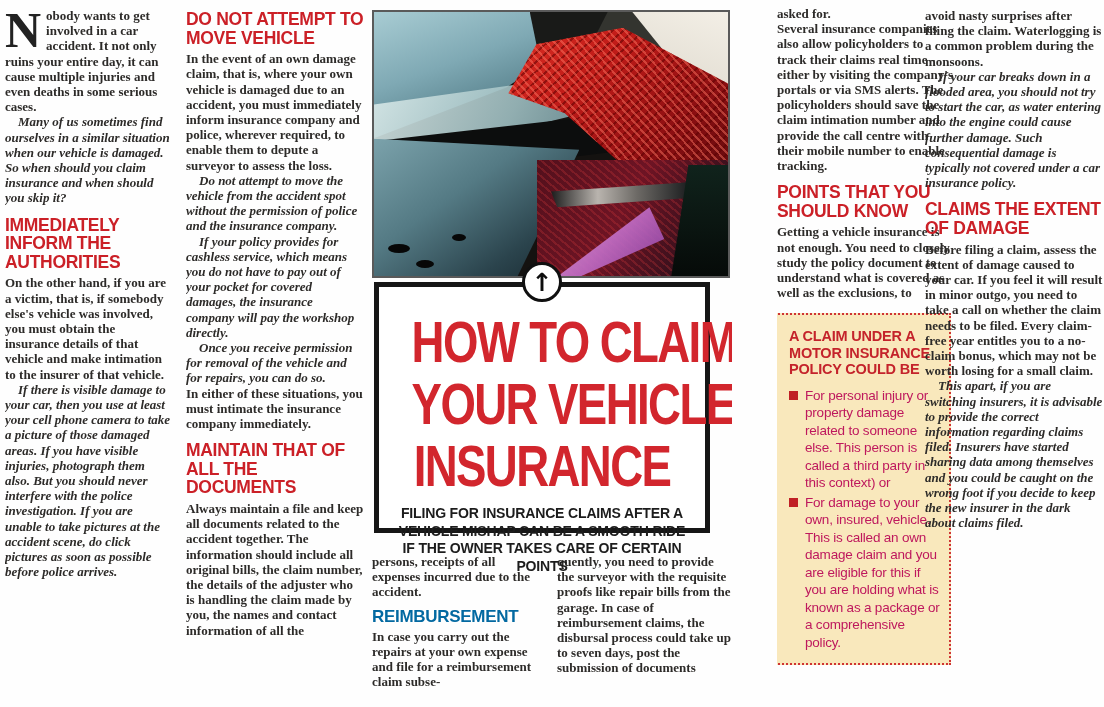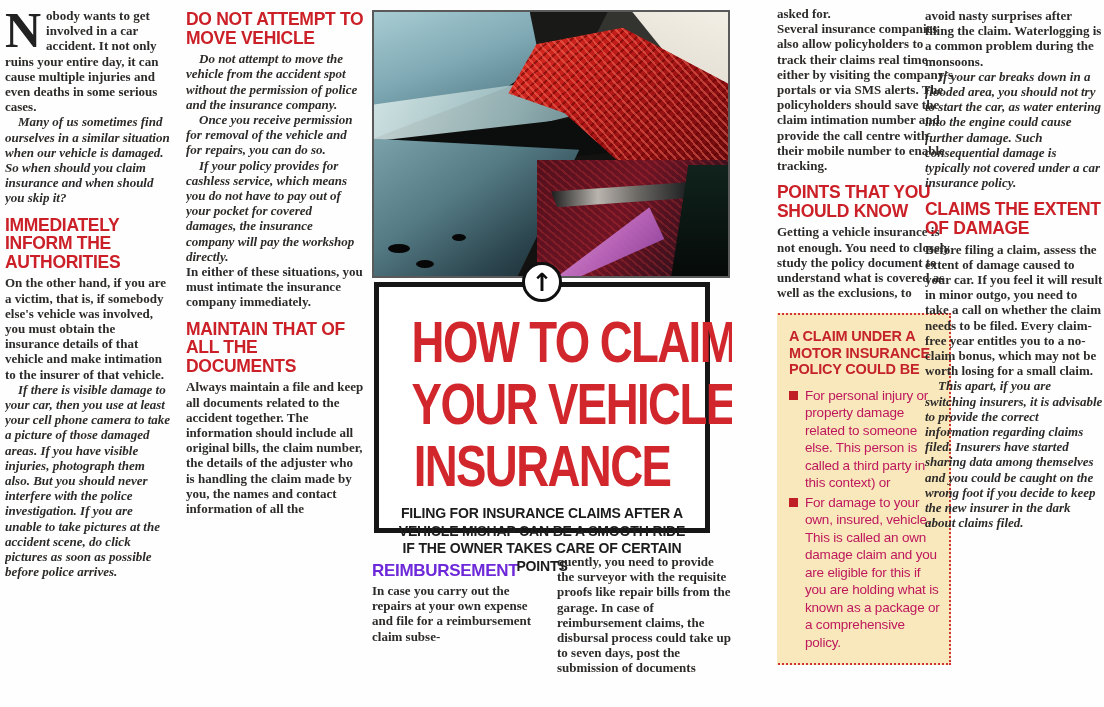--- a/index.html
+++ b/index.html
@@ -104,21 +104,21 @@
   .headline-sub {
     font-family:"Liberation Sans", sans-serif; font-weight:bold;
     color:#1c1c1c; font-size:14.5px; line-height:17.5px; letter-spacing:-0.2px;
     margin:8px auto 0 auto; width:300px; transform:scaleX(0.97);
   }
   .mini-cols { display:flex; margin-top:21px; }
   .mini-left  { width:169px; margin-right:16px; }
   .mini-right { width:175px; }
   .mini-head {
     font-family:"Liberation Sans", sans-serif; font-weight:bold;
-    color:#6d28d9; font-size:17px; line-height:18px; letter-spacing:-0.3px;
+    color:#0369a1; font-size:17px; line-height:18px; letter-spacing:-0.3px;
     margin:8px 0 3px 0;
   }
 
   
   .callout {
     margin:13px 0 0 -2px; width:176px; min-height:314px;
     background:#f9e8bc; border:2px dotted #cf3333; padding:13px 9px 10px 12px;
     font-family:"Liberation Sans", sans-serif;
   }
   .callout-head {
@@ -142,23 +142,24 @@
   <div class="col col-1">
     <p class="body-p"><span class="drop-cap">N</span><span>obody wants to get involved in a car accident. It not only ruins your entire day, it can cause multiple injuries and even deaths in some serious cases.</span></p>
     <p class="body-p indent">Many of us sometimes find ourselves in a similar situation when our vehicle is damaged. So when should you claim insurance and when should you skip it?</p>
     <h2 class="sec-head">IMMEDIATELY INFORM THE AUTHORITIES</h2>
     <p class="body-p">On the other hand, if you are a victim, that is, if somebody else's vehicle was involved, you must obtain the insurance details of that vehicle and make intimation to the insurer of that vehicle.</p>
     <p class="body-p indent">If there is visible damage to your car, then you use at least your cell phone camera to take a picture of those damaged areas. If you have visible injuries, photograph them also. But you should never interfere with the police investigation. If you are unable to take pictures at the accident scene, do click pictures as soon as possible before police arrives.</p>
   </div>
 
   <div class="col col-2">
     <h2 class="sec-head first">DO NOT ATTEMPT TO MOVE VEHICLE</h2>
+    <p class="body-p">In the event of an own damage claim, that is, where your own vehicle is damaged due to an accident, you must immediately inform insurance company and police, wherever required, to enable them to depute a surveyor to assess the loss.</p>
     <p class="body-p indent">Do not attempt to move the vehicle from the accident spot without the permission of police and the insurance company.</p>
+    <p class="body-p indent">If your policy provides for cashless service, which means you do not have to pay out of your pocket for covered damages, the insurance company will pay the workshop directly.</p>
     <p class="body-p indent">Once you receive permission for removal of the vehicle and for repairs, you can do so.</p>
-    <p class="body-p indent">If your policy provides for cashless service, which means you do not have to pay out of your pocket for covered damages, the insurance company will pay the workshop directly.</p>
     <p class="body-p">In either of these situations, you must intimate the insurance company immediately.</p>
     <h2 class="sec-head">MAINTAIN THAT OF ALL THE DOCUMENTS</h2>
     <p class="body-p">Always maintain a file and keep all documents related to the accident together. The information should include all original bills, the claim number, the details of the adjuster who is handling the claim made by you, the names and contact information of all the</p>
   </div>
 
   <div class="col col-c">
 
     <div class="photo">
       <div class="ph-teal-top"></div>
       <div class="ph-teal-sweep"></div>
@@ -183,20 +184,21 @@
     <div class="title-box">
       <div class="arrow-circle">↑</div>
       <div class="headline-line">HOW TO CLAIM</div>
       <div class="headline-line">YOUR VEHICLE</div>
       <div class="headline-line">INSURANCE</div>
       <div class="headline-sub">FILING FOR INSURANCE CLAIMS AFTER A VEHICLE MISHAP CAN BE A SMOOTH RIDE IF THE OWNER TAKES CARE OF CERTAIN POINTS</div>
     </div>
 
     <div class="mini-cols">
       <div class="mini-left">
+        <p class="body-p">persons, receipts of all expenses incurred due to the accident.</p>
         <h2 class="mini-head">REIMBURSEMENT</h2>
         <p class="body-p">In case you carry out the repairs at your own expense and file for a reimbursement claim subse-</p>
       </div>
       <div class="mini-right">
         <p class="body-p">quently, you need to provide the surveyor with the requisite proofs like repair bills from the garage. In case of reimbursement claims, the disbursal process could take up to seven days, post the submission of documents</p>
       </div>
     </div>
   </div>
 
   <div class="col col-4">

